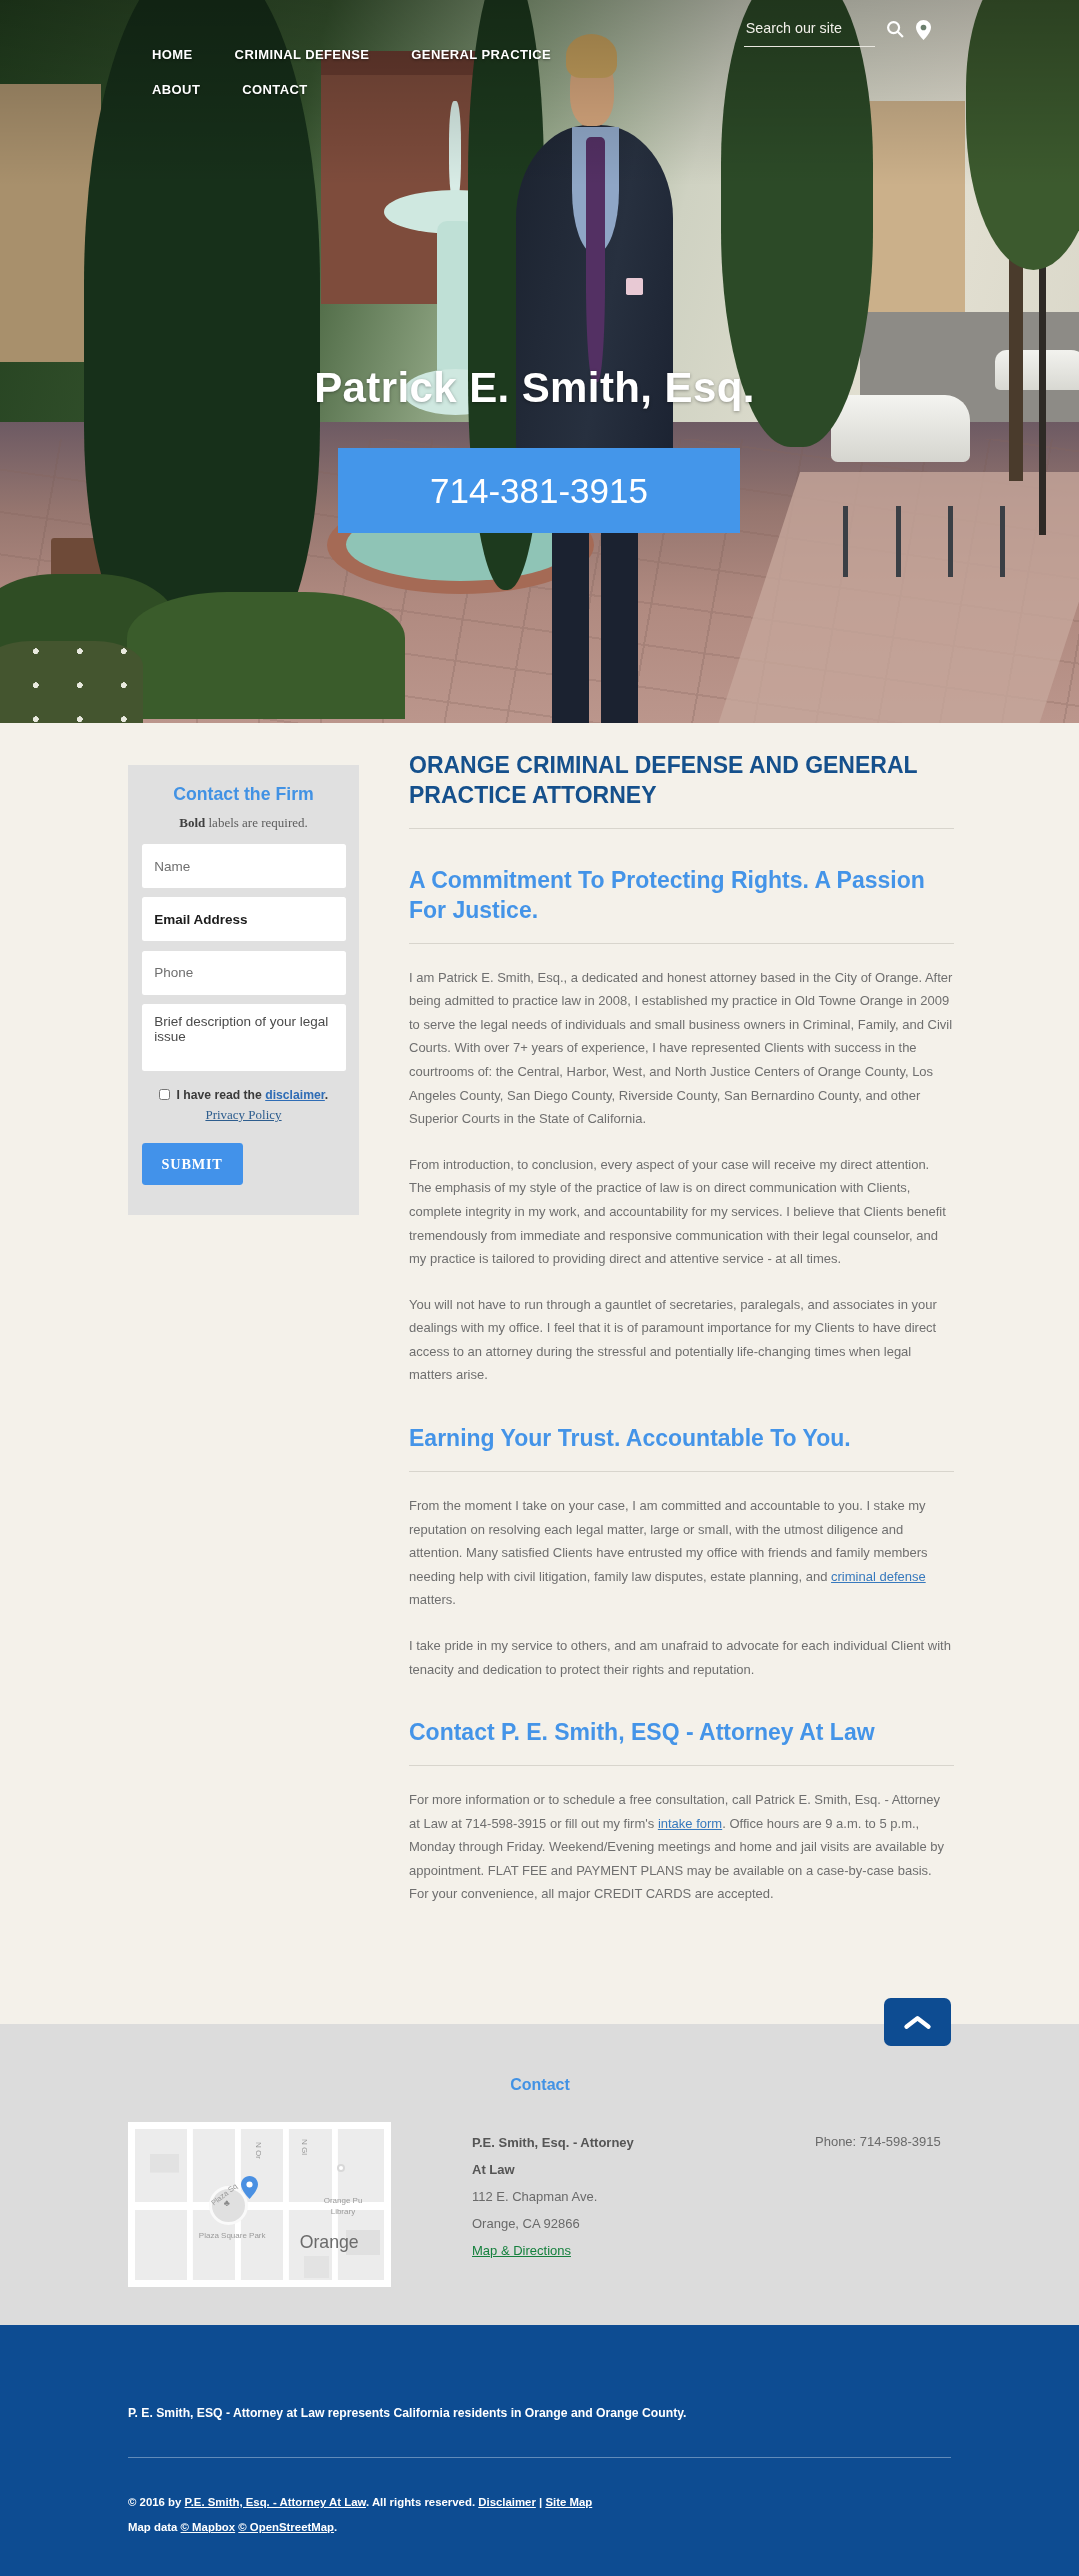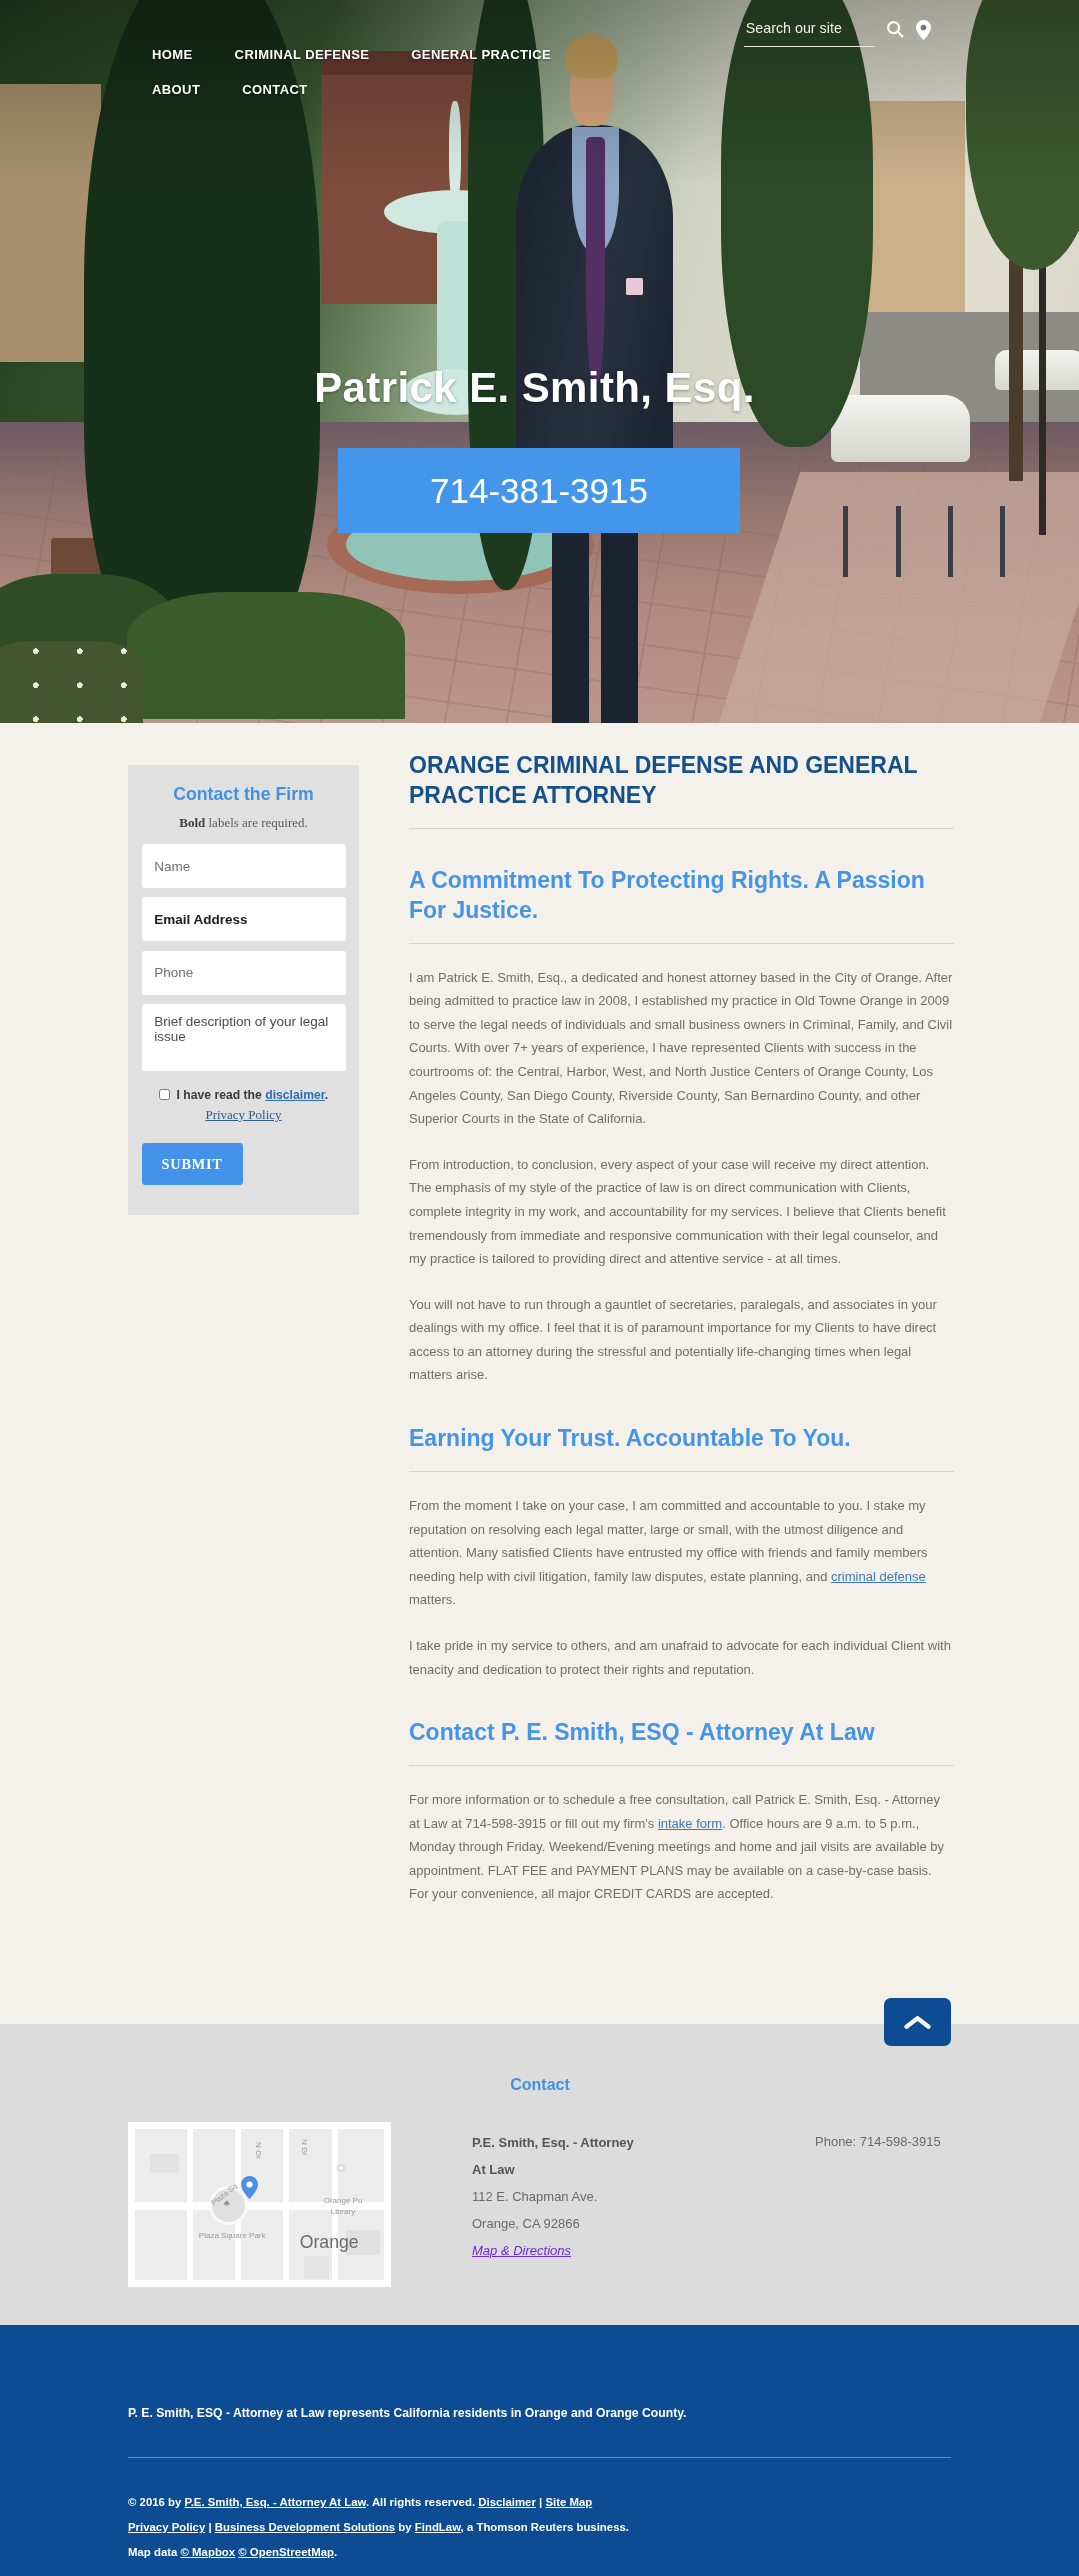--- a/index.html
+++ b/index.html
@@ -129,21 +129,21 @@
   .m-pin { left:106px; top:47px; }
   .m-lbl { color:#9a9a9a; font-size:8px; }
   .m-park { left:51px; top:101px; width:93px; text-align:center; line-height:1.4; }
   .m-lib1 { left:189px; top:67px; } .m-lib2 { left:196px; top:78px; }
   .m-city { left:165px; top:103px; font-size:17.7px; color:#6b6b6b; font-family:"Liberation Sans",sans-serif; }
   .m-v1 { left:128px; top:13.5px; transform:rotate(90deg); transform-origin:left top; }
   .m-v2 { left:174px; top:10px; transform:rotate(90deg); transform-origin:left top; }
   .m-diag { left:74px; top:61px; transform:rotate(-38deg); font-size:7.6px; color:#9a9a9a; }
   .fc-info { position:absolute; left:472px; top:105px; width:211px; font-size:13px; line-height:27px; color:#6a6a6a; }
   .fc-firm { font-weight:700; color:#555; }
-  .fc-dir { color:#6d28d9; text-decoration:underline;font-style:italic; }
+  .fc-dir { color:#15803d; text-decoration:underline; }
   .fc-phone { position:absolute; left:815px; top:110px; font-size:13px; color:#6a6a6a; }
 
   
   .footer-dark { position:absolute; top:2325px; left:0; width:1080px; height:251px; background:#0d4c92; color:#fff; }
   .fd-inner { position:absolute; left:128px; top:0; width:823px;font-weight:bold; }
   .fd-disclaimer { margin-top:81px; font-size:12.2px; }
   .fd-divider { border:0; border-top:0.8px solid rgba(255,255,255,.35); margin:37px 0 32px; }
   .fd-line { font-size:11.4px; line-height:25px; }
   .fd-line a { color:#fff; text-decoration:underline; }
 
@@ -315,19 +315,18 @@
     </div>
 
     <div class="fc-phone">Phone: 714-598-3915</div>
   </section>
 
   <footer class="footer-dark">
     <div class="fd-inner">
       <div class="fd-disclaimer">P. E. Smith, ESQ - Attorney at Law represents California residents in Orange and Orange County.</div>
       <hr class="fd-divider">
       <div class="fd-line"><span>© 2016 by </span><a href="#">P.E. Smith, Esq. - Attorney At Law</a><span>. All rights reserved. </span><a href="#">Disclaimer</a><span> | </span><a href="#">Site Map</a></div>
-      <div class="fd-line"><a href="#">Privacy Policy</a><span> | </span><a href="#">Business Development Solutions</a><span> by </span><a href="#">FindLaw</a><span>, a Thomson Reuters business.</span></div>
       <div class="fd-line"><span>Map data </span><a href="#">© Mapbox</a><span> </span><a href="#">© OpenStreetMap</a><span>.</span></div>
     </div>
   </footer>
 
 </div>
 
 
 </body></html>

